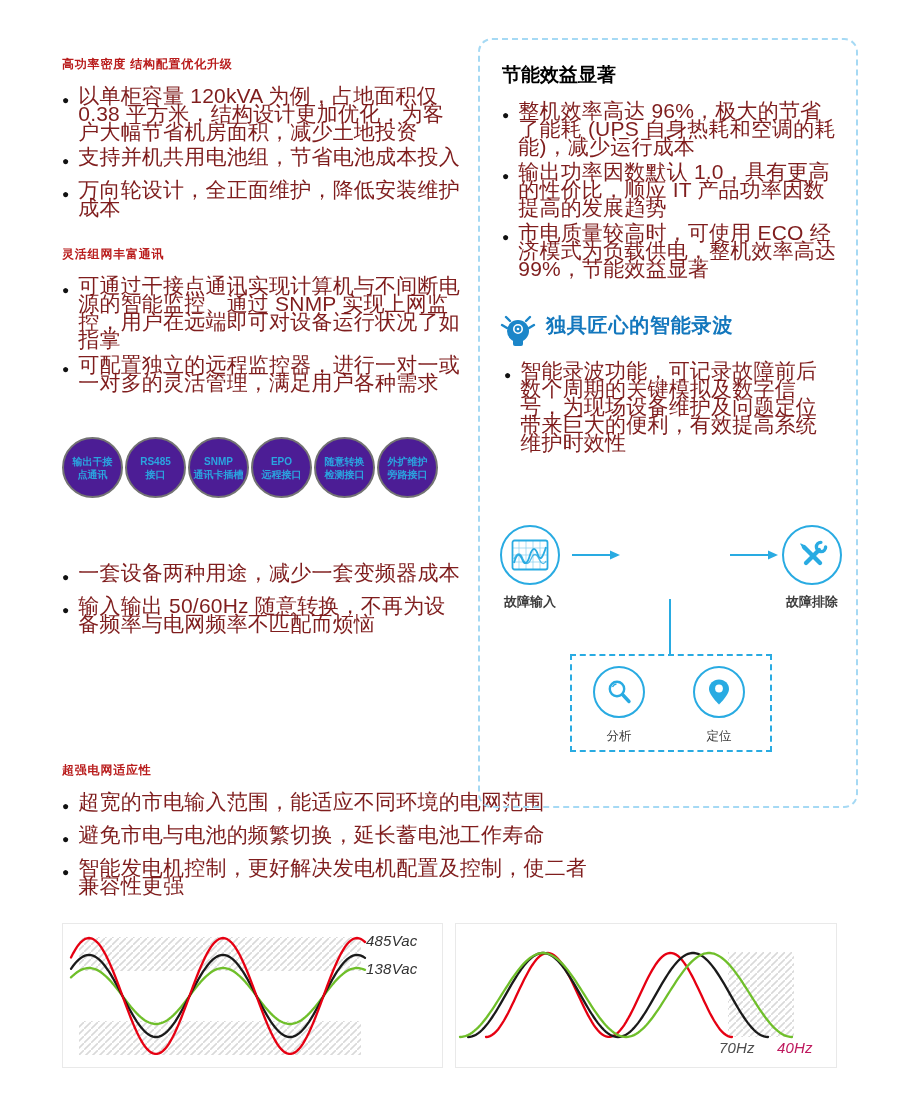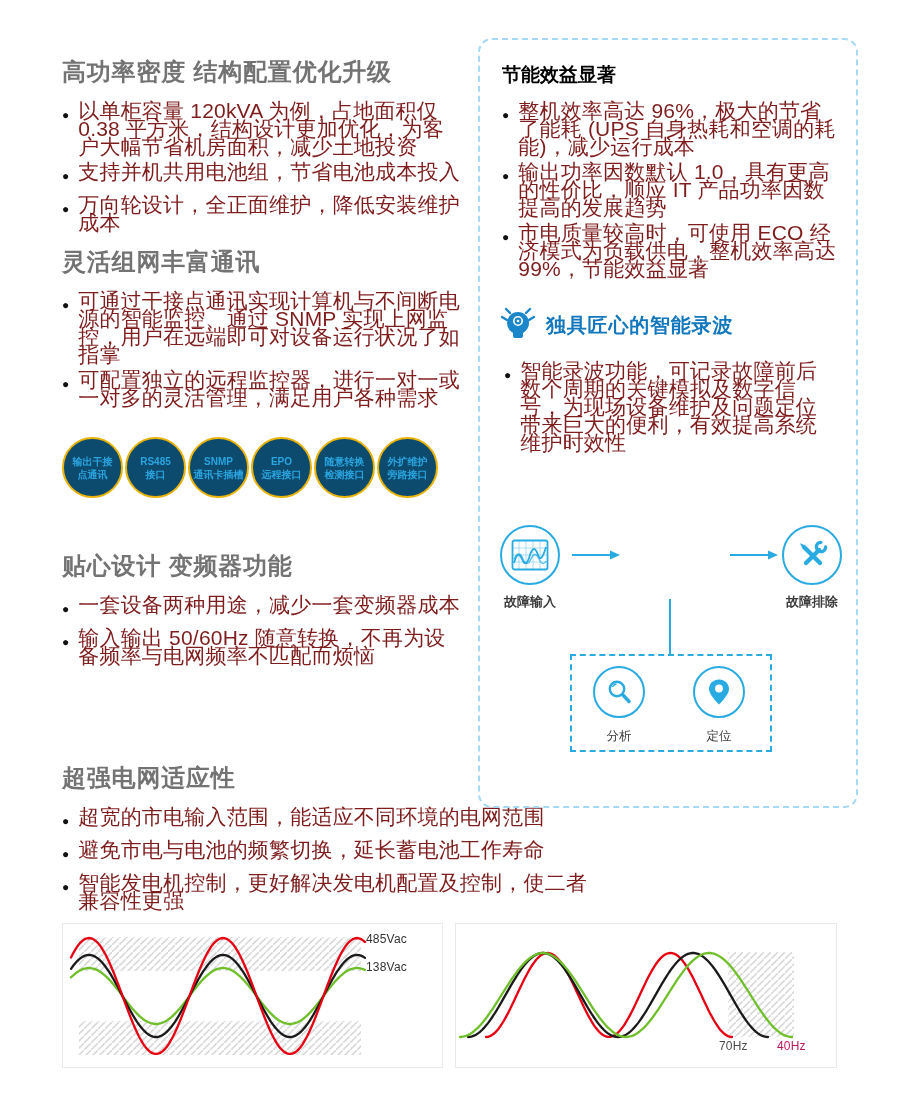--- a/index.html
+++ b/index.html
@@ -2,60 +2,60 @@
 <html><head>
 <meta charset="utf-8">
 <style>
   * { margin:0; padding:0; box-sizing:border-box; }
   html,body { background:#ffffff; }
   body { font-family:"Liberation Sans","DejaVu Sans",sans-serif; }
   .page { position:relative; width:900px; height:1108px; background:#ffffff; overflow:hidden; }
 
   
   .sec { position:absolute; }
-  .sec h2 { font-size:24px; font-weight:bold; color:#737373; letter-spacing:0.8px; }
+  .sec h2 { font-size:12px; font-weight:bold; color:#b91c1c; letter-spacing:0.8px; }
   .bullets { margin-top:14px; }
   .bullet { display:flex; margin-bottom:7px; }
   .dot { flex:0 0 auto; font-size:12px; color:#111; line-height:26px; margin-right:9px; }
   .bt { font-size:21px; line-height:18px; color:#7f1d1d; letter-spacing:0.2px; }
 
   
   .badges { position:absolute; left:62px; top:437px; display:flex; gap:2px; }
-  .badge { width:61px; height:61px; border-radius:50%; border:2px solid #eab308;
+  .badge { width:61px; height:61px; border-radius:50%; border:2px solid #737373;
            display:flex; flex-direction:column; align-items:center; justify-content:center;
-           text-align:center; background:#0c4a6e; }
+           text-align:center; background:#4c1d95; }
   .badge span { font-size:10px; line-height:13px; color:#2aa5e0; font-weight:bold; }
 
   
   .panel { position:absolute; left:478px; top:38px; width:380px; height:770px;
            border:2px dashed #a5d9f4; border-radius:14px; }
   .panel .abs { position:absolute; }
   .panel h2 { font-size:19px; }
   .panel .bt { }
-  .bulb-head { position:absolute; left:18px; top:264px; display:flex; align-items:center; }
+  .bulb-head { position:absolute; left:18px; top:272px; display:flex; }
   .bulb-head h3 { font-size:20px; font-weight:bold; color:#1377bd; letter-spacing:0.8px; margin-left:8px; }
 
   
   .fcircle { position:absolute; border:2px solid #29abe2; border-radius:50%; background:#fff;
              display:flex; align-items:center; justify-content:center; }
   .flabel { position:absolute; width:100px; text-align:center; font-size:13px; font-weight:bold; color:#3c3c3c; }
   .monitor { position:absolute; left:142px; top:467px; width:96px; height:92px;
              background:linear-gradient(150deg,#c6cacd 0%,#92979b 55%,#6d7277 100%);
              padding:5px; border:1px solid #9b9b9b; }
   .monitor .screen { width:100%; height:100%; background:#070707; display:flex; align-items:center;
              justify-content:center; color:#f2f2f2; font-size:13px; letter-spacing:2px; }
   .connector { position:absolute; left:189px; top:559px; width:2px; height:56px; background:#29abe2; }
   .subbox { position:absolute; left:90px; top:614px; width:202px; height:98px;
             border:2px dashed #29abe2; }
   .arrow { position:absolute; }
 
   
   .chart { position:absolute; top:923px; height:145px; border:1px solid #e9e9e9; background:#fff; }
   .chart svg { display:block; }
-  .chart-label { position:absolute; font-size:12px; letter-spacing:0.2px; white-space:nowrap; }
+  .chart-label { position:absolute; font-size:15px; letter-spacing:0.2px; white-space:nowrap;font-style:italic; }
 </style>
 </head>
 <body>
 
 <div class="page">
 
   <div class="sec" style="left:62px; top:56px; width:400px;">
     <h2>高功率密度 结构配置优化升级</h2>
     <div class="bullets">
       <div class="bullet">
@@ -108,21 +108,20 @@
       <span>随意转换</span>
       <span>检测接口</span>
     </div>
     <div class="badge">
       <span>外扩维护</span>
       <span>旁路接口</span>
     </div>
   </div>
 
   <div class="sec" style="left:62px; top:550px; width:400px;">
-    <h2>贴心设计 变频器功能</h2>
     <div class="bullets">
       <div class="bullet">
         <span class="dot">●</span>
         <span class="bt">一套设备两种用途，减少一套变频器成本</span>
       </div>
       <div class="bullet">
         <span class="dot">●</span>
         <span class="bt">输入输出 50/60Hz 随意转换，不再为设备频率与电网频率不匹配而烦恼</span>
       </div>
     </div>

